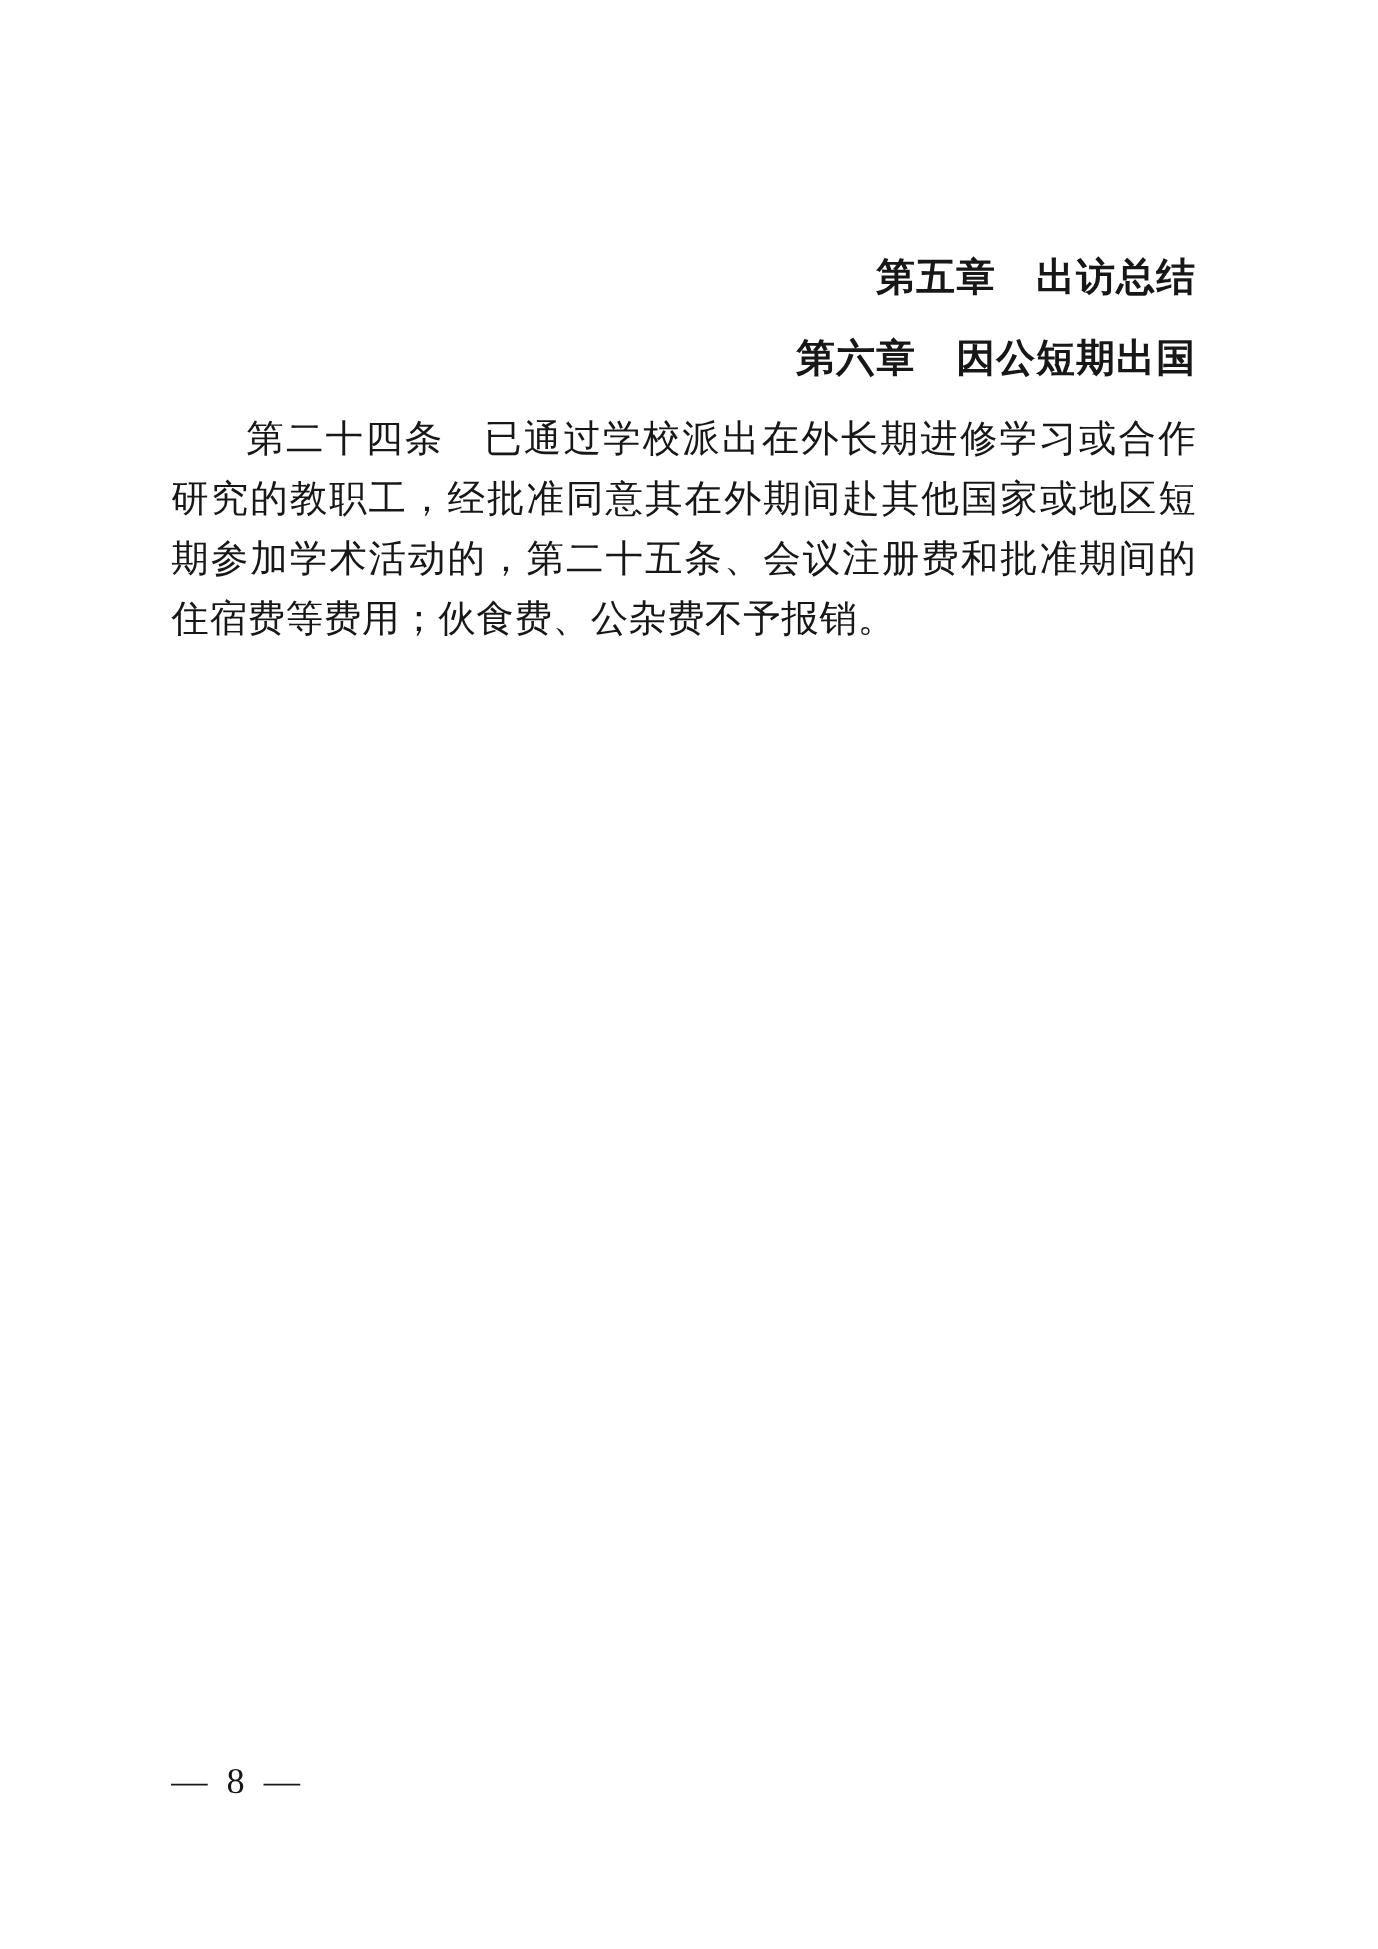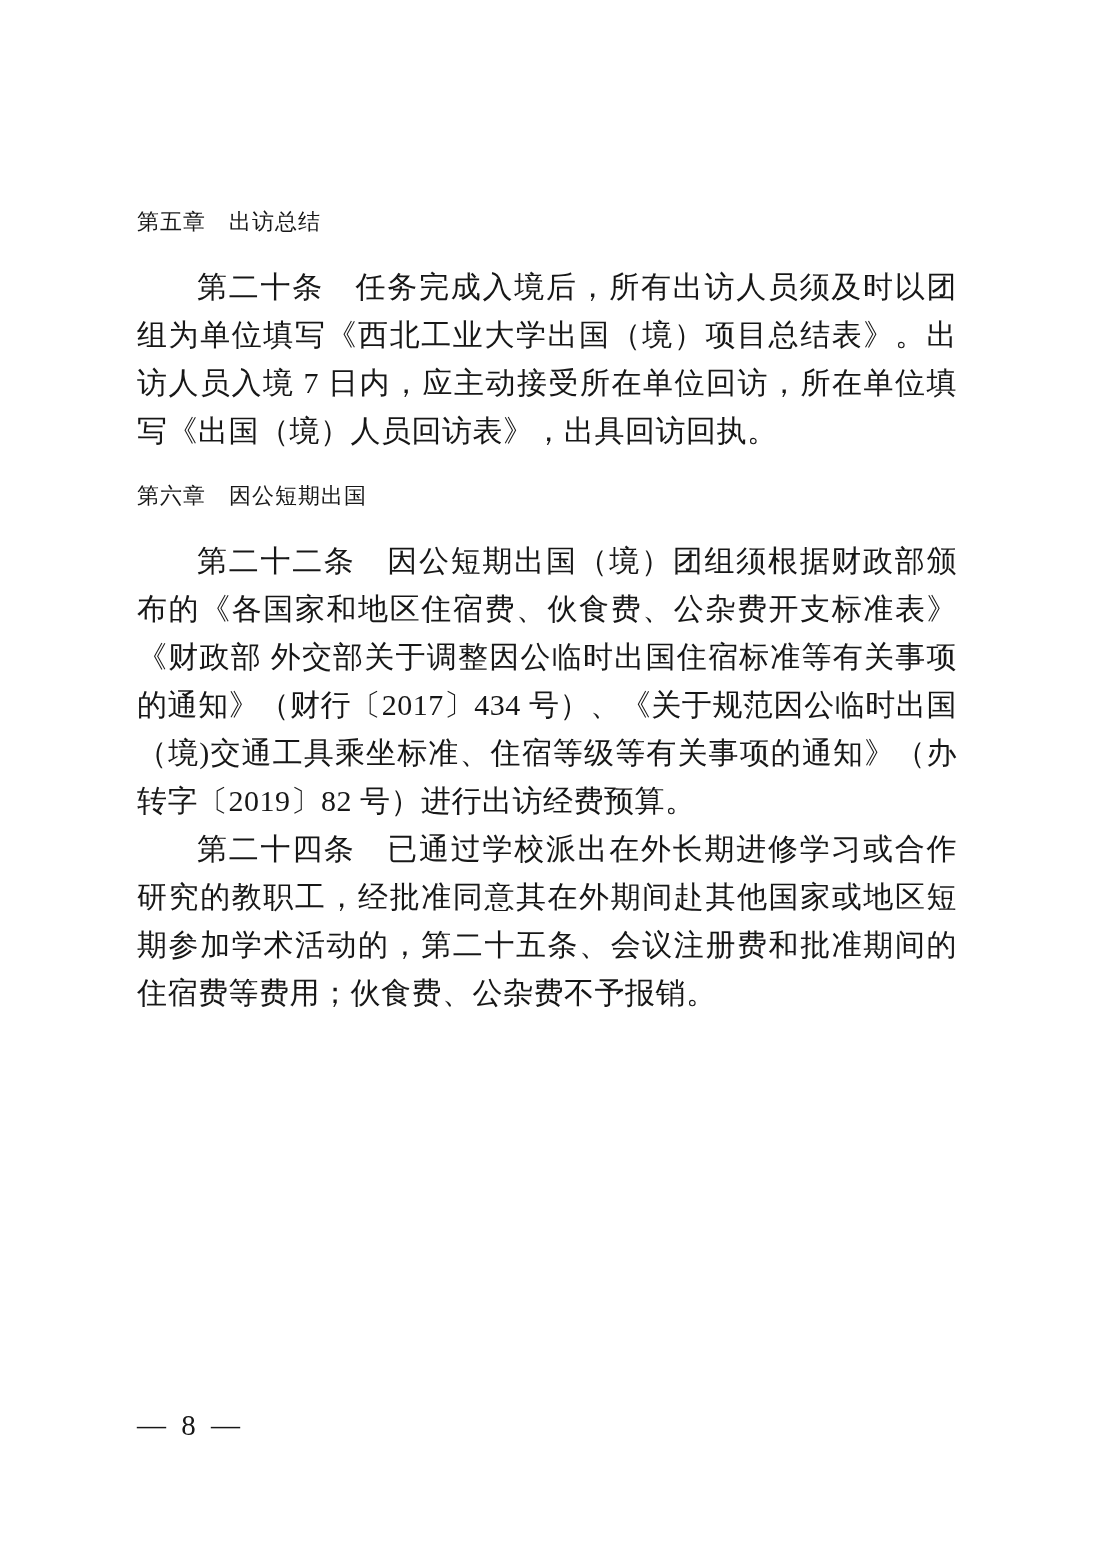--- a/index.html
+++ b/index.html
@@ -28,24 +28,24 @@
     line-height: 48px;
     text-align: justify;
     text-justify: inter-character;
     text-indent: 60px;
     word-break: break-all;
     letter-spacing: 0.5px;
   }
   .heading {
     margin: 17px 0 17px 0;
     font-family: "Liberation Sans", "DejaVu Sans", sans-serif;
-    font-weight: normal;
-    font-size: 22px;
+    font-weight: bold;
+    font-size: 31px;
     line-height: 48px;
-    text-align: left;
+    text-align: right;
     text-indent: 0;
     letter-spacing: 1px;
   }
   .heading.first {
     margin-top: 0;
   }
   .page-number {
     position: absolute;
     left: 137px;
     top: 1403px;
@@ -58,26 +58,24 @@
 </style>
 </head>
 <body>
 
 <div class="page">
 
   <div class="content">
 
     <h2 class="heading first">第五章　出访总结</h2>
 
-    <p class="para">第二十条　任务完成入境后，所有出访人员须及时以团组为单位填写《西北工业大学出国（境）项目总结表》。出访人员入境 7 日内，应主动接受所在单位回访，所在单位填写《出国（境）人员回访表》，出具回访回执。</p>
 
 
     <h2 class="heading">第六章　因公短期出国</h2>
 
-    <p class="para">第二十二条　因公短期出国（境）团组须根据财政部颁布的《各国家和地区住宿费、伙食费、公杂费开支标准表》《财政部 外交部关于调整因公临时出国住宿标准等有关事项的通知》（财行〔2017〕434 号）、《关于规范因公临时出国（境)交通工具乘坐标准、住宿等级等有关事项的通知》（办转字〔2019〕82 号）进行出访经费预算。</p>
 
 
     <p class="para">第二十四条　已通过学校派出在外长期进修学习或合作研究的教职工，经批准同意其在外期间赴其他国家或地区短期参加学术活动的，第二十五条、会议注册费和批准期间的住宿费等费用；伙食费、公杂费不予报销。</p>
 
 
   </div>
 
   <div class="page-number">— 8 —</div>
 
 </div>

